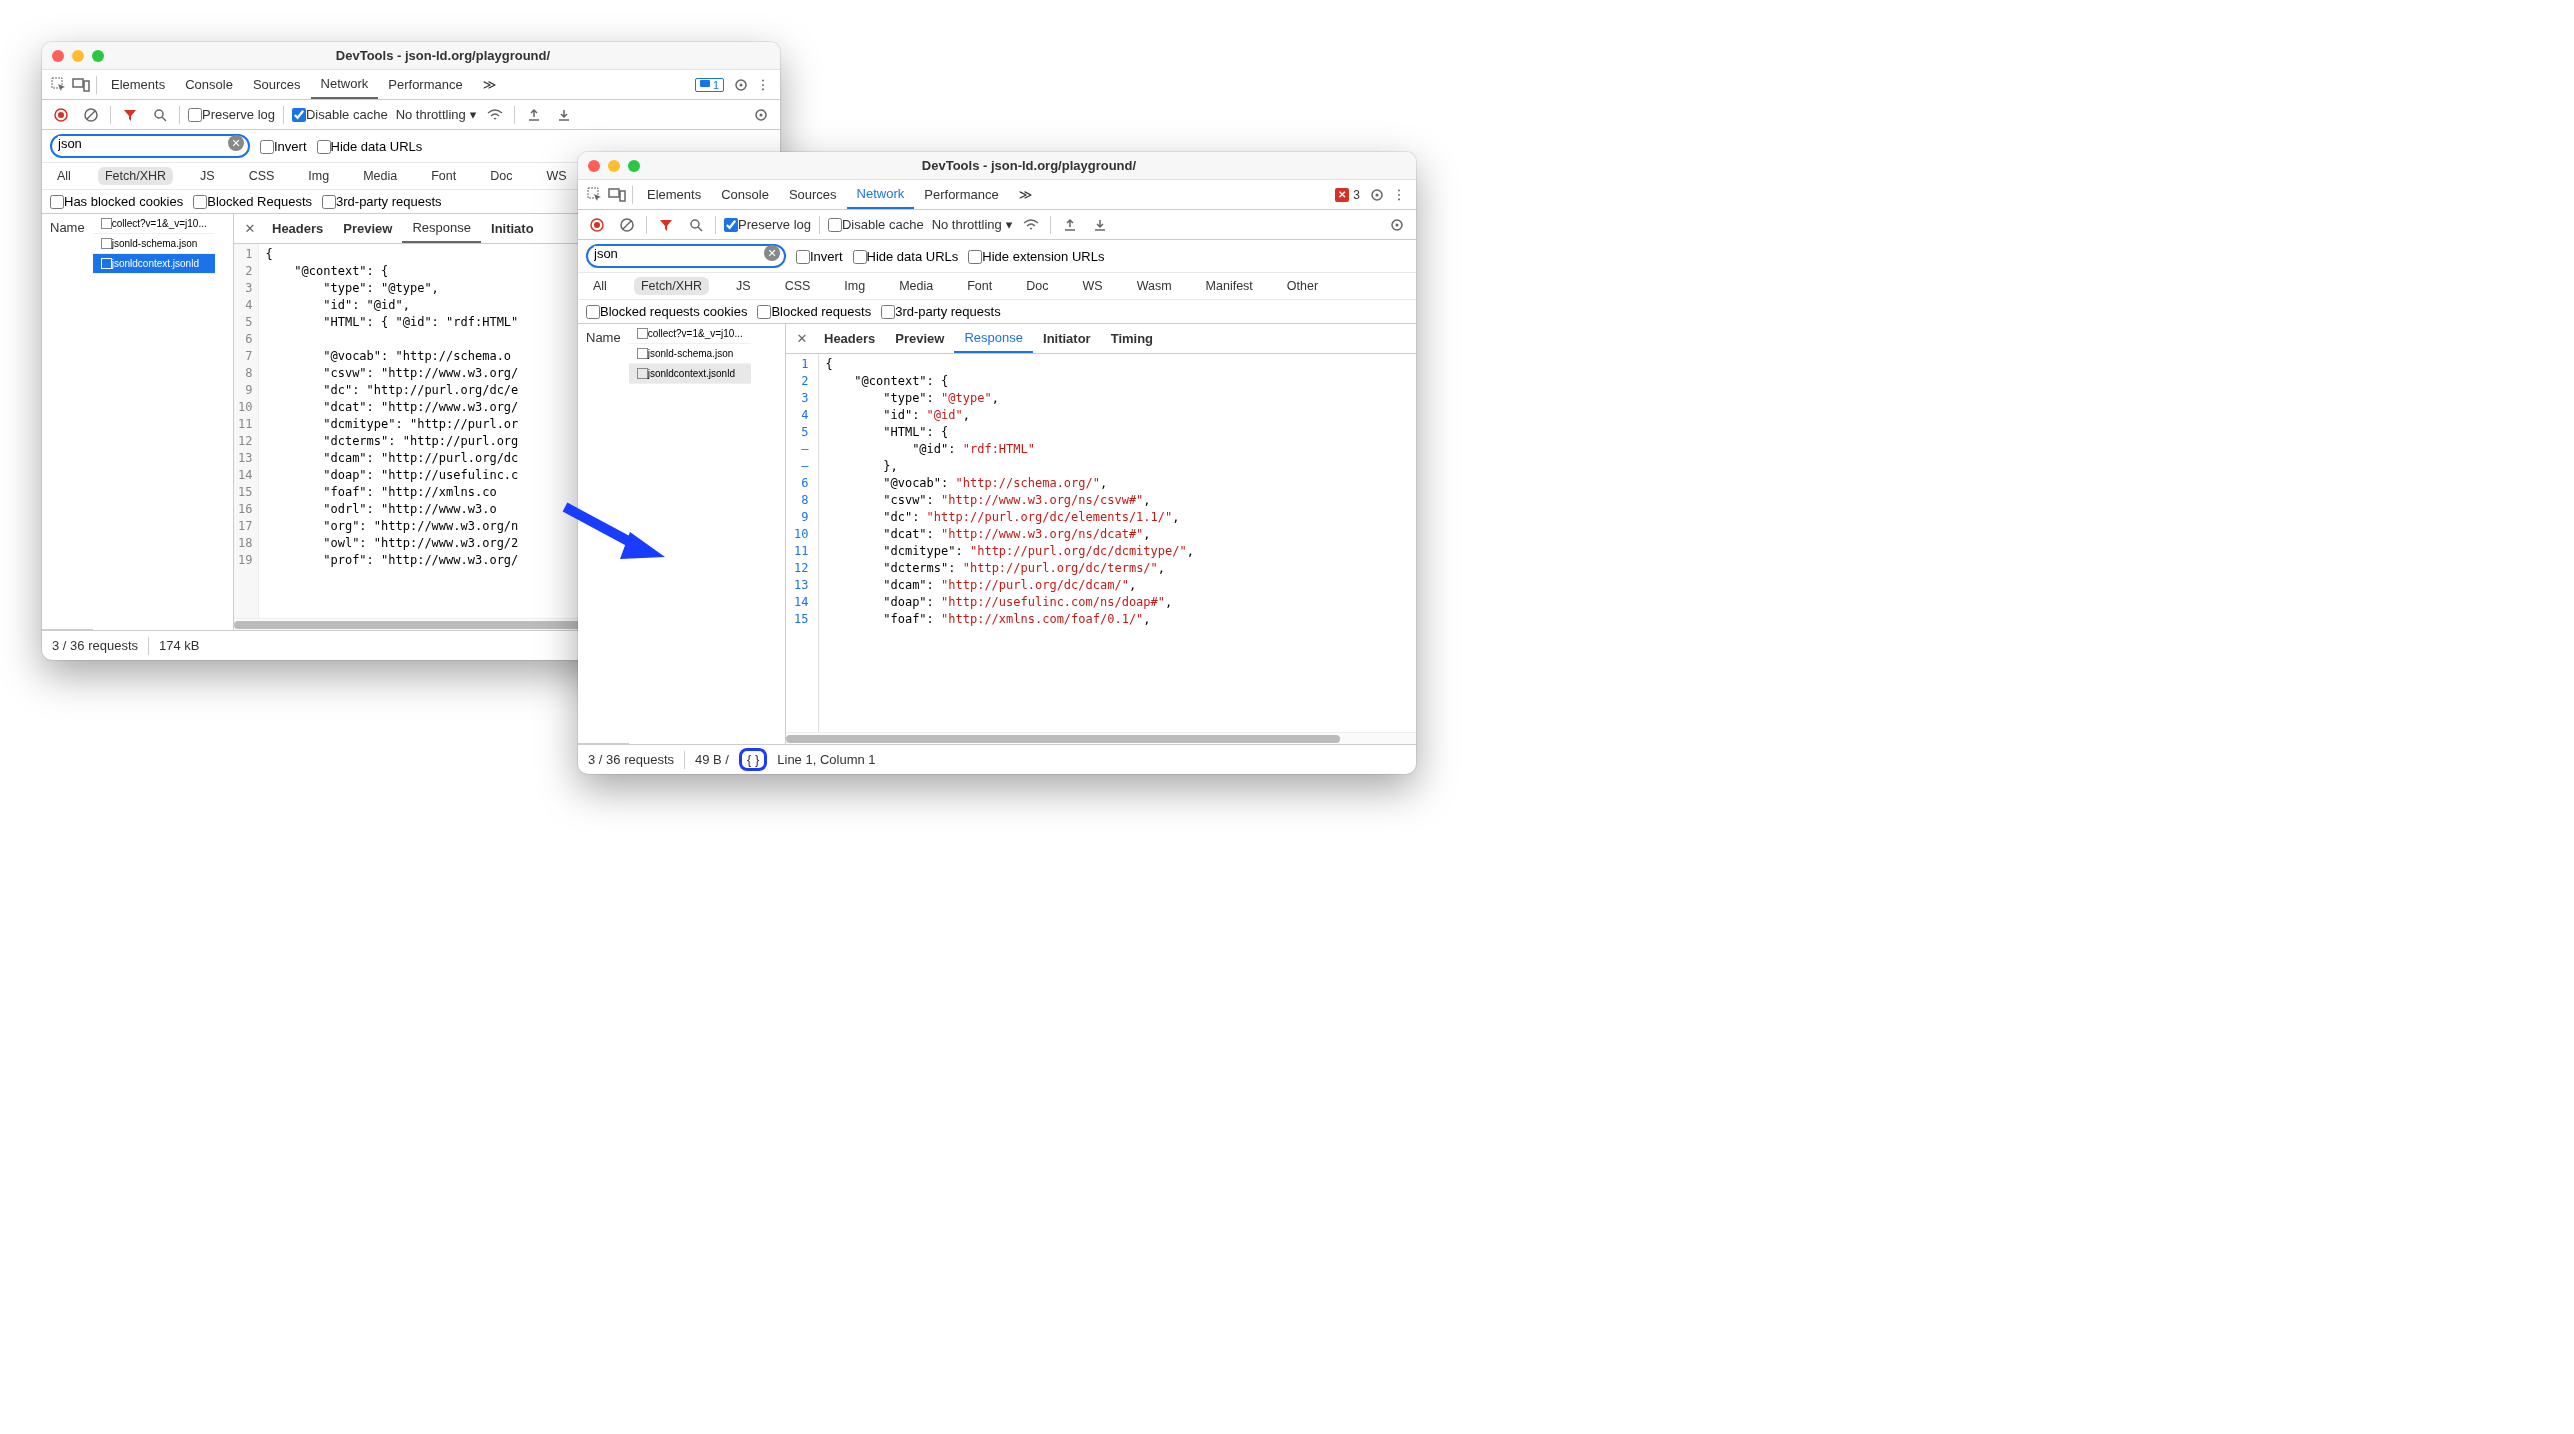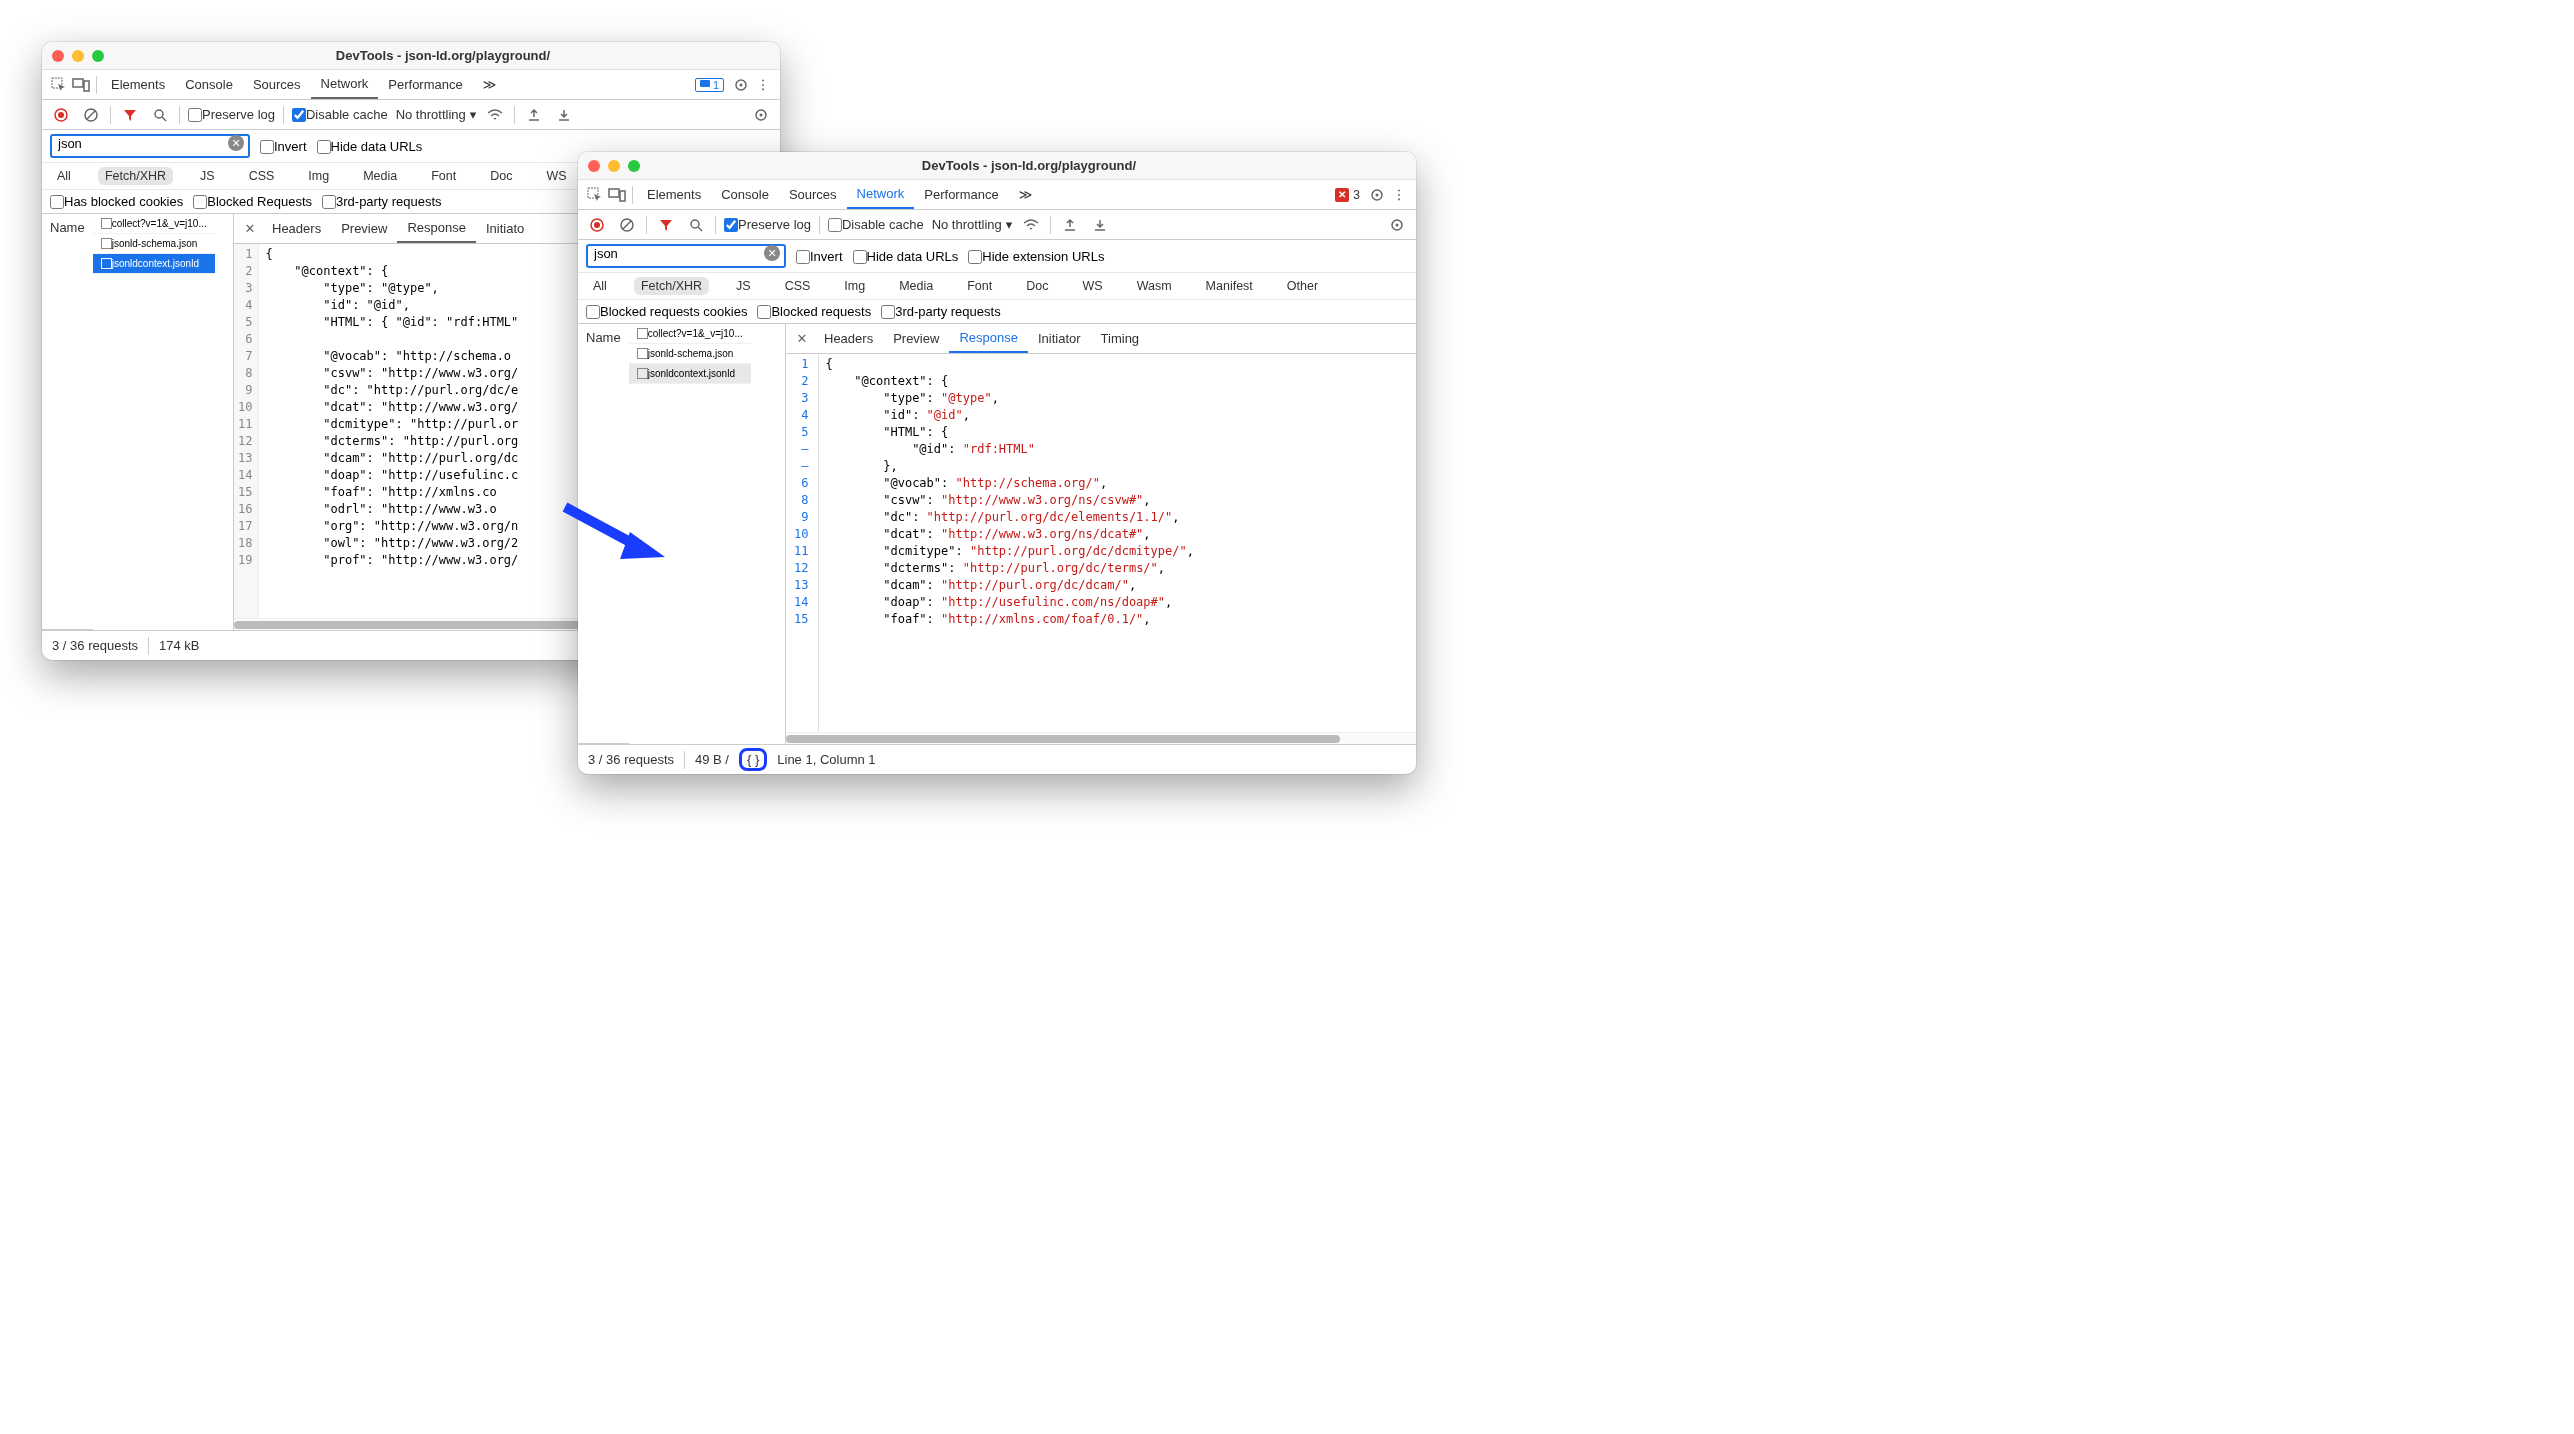--- a/index.html
+++ b/index.html
@@ -51,21 +51,21 @@
   .toolbar2 .sep { width:1px; height:18px; background:#ccc;}
   .chk { display:flex; align-items:flex-end; }
   .chk input { width:14px; height:14px; accent-color:#1a73e8;}
   .select-like { display:flex; align-items:center; gap:4px; }
   .filterrow {
     display:flex; align-items:center; gap:10px; padding:4px 8px;
     border-bottom:1px solid #e8e8e8; flex-shrink:0; flex-wrap:wrap;
   }
   .filterinput {
     position:relative; display:flex; align-items:center;
-    border:2px solid #1a73e8; border-radius:3px; padding:2px 22px 8px 6px;
+    border:2px solid #1a73e8; border-radius:12px; padding:2px 22px 8px 6px;
     width:200px; height:24px; background:#fff;
   }
   .filterinput input { border:none; outline:none; font-size:13px; width:100%; }
   .clearbtn { position:absolute; right:4px; width:16px; height:16px; border-radius:50%; background:#888; color:#fff; display:flex; align-items:center; justify-content:center; font-size:11px;}
   .typefilter {
     display:flex; align-items:center; gap:20px; padding:4px 8px;
     border-bottom:1px solid #e8e8e8; flex-shrink:0; flex-wrap:wrap;
   }
   .pill { padding:2px 7px; border-radius:6px; cursor:pointer; color:#333; font-size:12.5px;}
   .pill.active { background:#e5e5e5; }
@@ -74,21 +74,21 @@
   .reqlist { width:192px; border-right:1px solid #ccc; display:flex; flex-direction:row; }
   .win-b .reqlist { width:208px; }
   .reqlist-head { padding:6px 8px; border-bottom:1px solid #ccc; color:#333; font-weight:500;}
   .reqitem { display:flex; align-items:flex-start; gap:0; padding:4px 8px; font-size:10px; border-bottom:1px solid #f0f0f0; cursor:pointer; white-space:nowrap; overflow:hidden; text-overflow:ellipsis;}
   .reqitem .box { width:11px; height:11px; border:1.5px solid #888; flex-shrink:0;}
   .reqitem.sel { background:#1a73e8; color:#fff; }
   .reqitem.sel .box { border-color:#fff; }
   .reqitem.selgrey { background:#e8e8e8; }
   .detail { flex:1; display:flex; flex-direction:column; min-width:0;}
   .detailtabs { display:flex; align-items:center; height:30px; border-bottom:1px solid #ccc; padding:0 4px;}
-  .dtab { padding:0 10px; height:100%; display:flex; align-items:center; cursor:pointer; color:#333;}
+  .dtab { padding:0 10px; height:100%; display:flex; align-items:center; cursor:pointer; color:#333;font-weight:bold;}
   .dtab.active { color:#333; border-bottom:2px solid #666; font-weight:500;}
   .win-b .dtab.active { color:#1a73e8; border-bottom-color:#1a73e8; font-weight:400;}
   .close-x { width:24px; display:flex; justify-content:center; cursor:pointer; color:#666;}
   .codeview { flex:1; display:flex; overflow:auto; font-family: Menlo, Monaco, monospace; font-size:12px; line-height:17px; background:#fff; min-height:0;}
   .gutter { background:#f7f7f7; color:#888; text-align:right; padding:2px 6px 2px 4px; border-right:1px solid #eee; user-select:none; flex-shrink:0;}
   .win-b .gutter { color:#1a73e8; background:#fff; border-right:1px solid #ddd; padding-right:10px; padding-left:8px;}
   .code { padding:2px 6px; white-space:pre; }
   .str { color:#c41a16; }
   .win-b .str { color:#c41a16; }
   .statusbar { height:30px; border-top:1px solid #ccc; display:flex; align-items:center; padding:0 10px; gap:10px; color:#333; flex-shrink:0; font-size:13px;}

